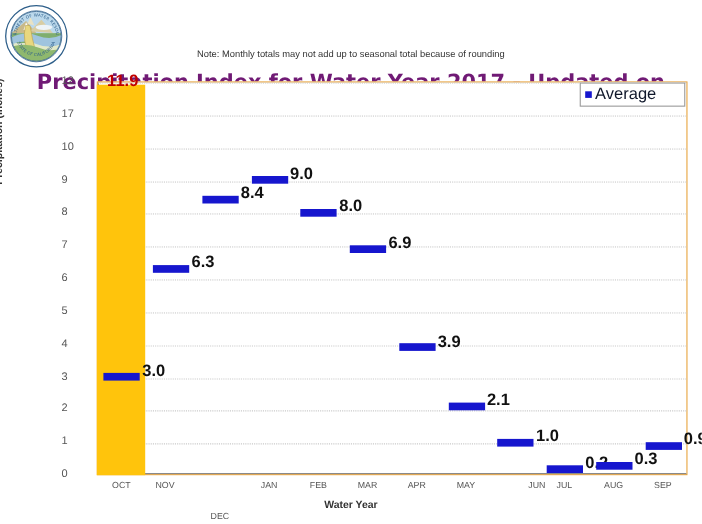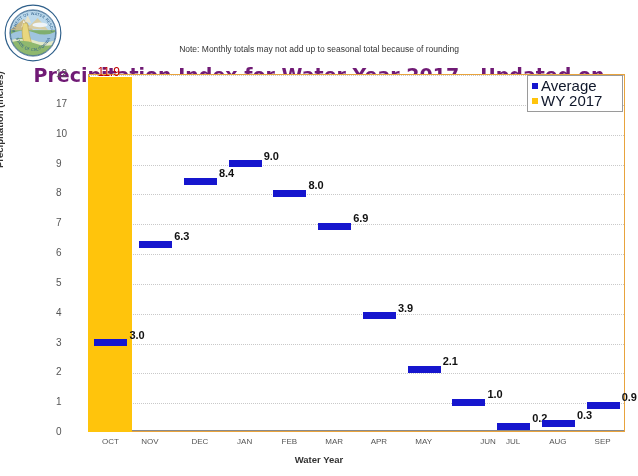--- a/index.html
+++ b/index.html
@@ -98,32 +98,32 @@
   }
 
   
   .wy-bar{
     position:absolute;
     background:#FFC40C;
     width:44px;
   }
   .wy-label{
     position:absolute;
-    font-size:12px;font-weight:normal;color:#C00000;
+    font-size:15px;font-weight:bold;color:#C00000;
     font-family:"Liberation Sans", sans-serif;
     white-space:nowrap;
   }
   .avg-mark{
     position:absolute;
     background:#1616CE;
     width:33px;height:7px;
   }
   .avg-label{
     position:absolute;
-    font-size:11px;font-weight:bold;color:#111;
+    font-size:15px;font-weight:bold;color:#111;
     font-family:"Liberation Sans", sans-serif;
     white-space:nowrap;
   }
 
   
   .legend{
     position:absolute;
     left:527px;top:75px;
     width:96px;
     background:#fff;
@@ -205,21 +205,21 @@
       <div class="ytick" style="left: 56px; top: 276.833px;">5</div>
       <div class="ytick" style="left: 56px; top: 247px;">6</div>
       <div class="ytick" style="left: 56px; top: 217.167px;">7</div>
       <div class="ytick" style="left: 56px; top: 187.333px;">8</div>
       <div class="ytick" style="left: 56px; top: 157.5px;">9</div>
       <div class="ytick" style="left: 56px; top: 127.667px;">10</div>
       <div class="ytick" style="left: 56px; top: 97.8333px;">17</div>
       <div class="ytick" style="left: 56px; top: 68px;">12</div>
       <div class="xtick" style="left: 80.375px;">OCT</div>
       <div class="xtick" style="left: 120px;">NOV</div>
-      <div class="xtick" style="left: 169.875px;">DEC</div>
+      <div class="xtick" style="left: 169.875px; margin-top: 28px;">DEC</div>
       <div class="xtick" style="left: 214.625px;">JAN</div>
       <div class="xtick" style="left: 259.375px;">FEB</div>
       <div class="xtick" style="left: 304.125px;">MAR</div>
       <div class="xtick" style="left: 348.875px;">APR</div>
       <div class="xtick" style="left: 393.625px;">MAY</div>
       <div class="xtick" style="left: 458px;">JUN</div>
       <div class="xtick" style="left: 483.125px;">JUL</div>
       <div class="xtick" style="left: 527.875px;">AUG</div>
       <div class="xtick" style="left: 572.625px;">SEP</div>
     </div>
@@ -253,19 +253,15 @@
     </div>
 
   <div class="ylabel">Precipitation (inches)</div>
   <div class="xlabel">Water Year</div>
 
   <div class="legend">
     <div class="legend-row">
       <span class="legend-swatch" id="sw0" style="background: rgb(22, 22, 206);"></span>
       <span class="legend-text">Average</span>
     </div>
-    <div class="legend-row">
-      <span class="legend-swatch" id="sw1" style="background: rgb(255, 196, 12);"></span>
-      <span class="legend-text">WY 2017</span>
-    </div>
   </div>
 
 </div>
 
 </body></html>

